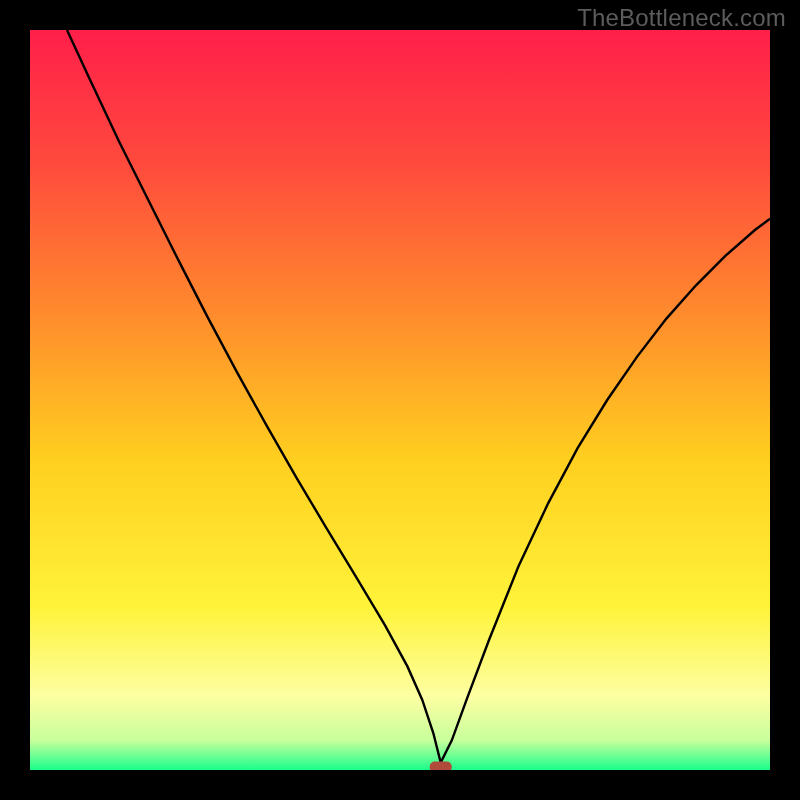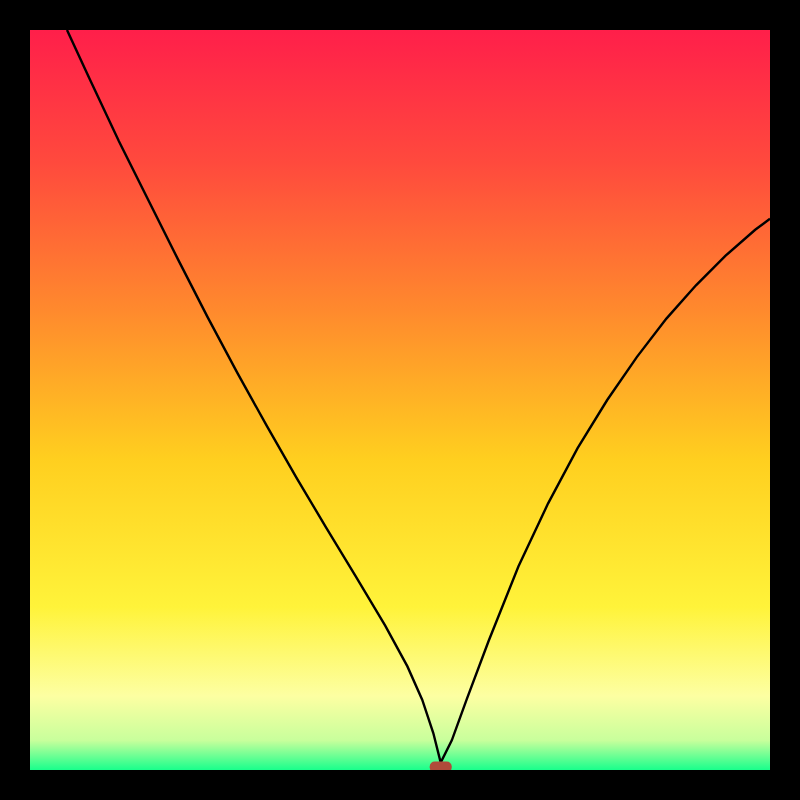--- a/index.html
+++ b/index.html
@@ -53,13 +53,14 @@
 
     <rect id="inner-rect" x="30" y="30" width="740" height="740" fill="url(#bg-grad)"></rect>
 
     <path id="curve-path" fill="none" stroke="#000" stroke-width="2.4" clip-path="url(#inner-clip)" d="M67.0 30.0 L89.2 78.1 L118.8 141.0 L148.4 200.2 L178.0 259.4 L207.6 317.1 L237.2 372.6 L266.8 425.9 L296.4 477.7 L326.0 527.3 L355.6 576.1 L385.2 625.7 L407.4 666.4 L422.2 699.7 L433.3 733.0 L440.7 762.6 L451.8 740.4 L466.6 699.7 L488.8 640.5 L518.4 566.5 L548.0 503.6 L577.6 448.1 L607.2 400.0 L636.8 357.1 L666.4 318.6 L696.0 285.3 L725.6 255.7 L755.2 229.8 L770.0 218.7"></path>
 
     <rect id="min-marker" rx="5" ry="5" fill="#b04a3a" width="22" height="11" x="429.7" y="761.5"></rect>
 
     <rect id="frame-rect" x="15" y="15" width="770" height="770" fill="none" stroke="#000000" stroke-width="30"></rect>
   </svg>
 
+  <div class="watermark">TheBottleneck.com</div>
 </div>
 
 </body></html>

